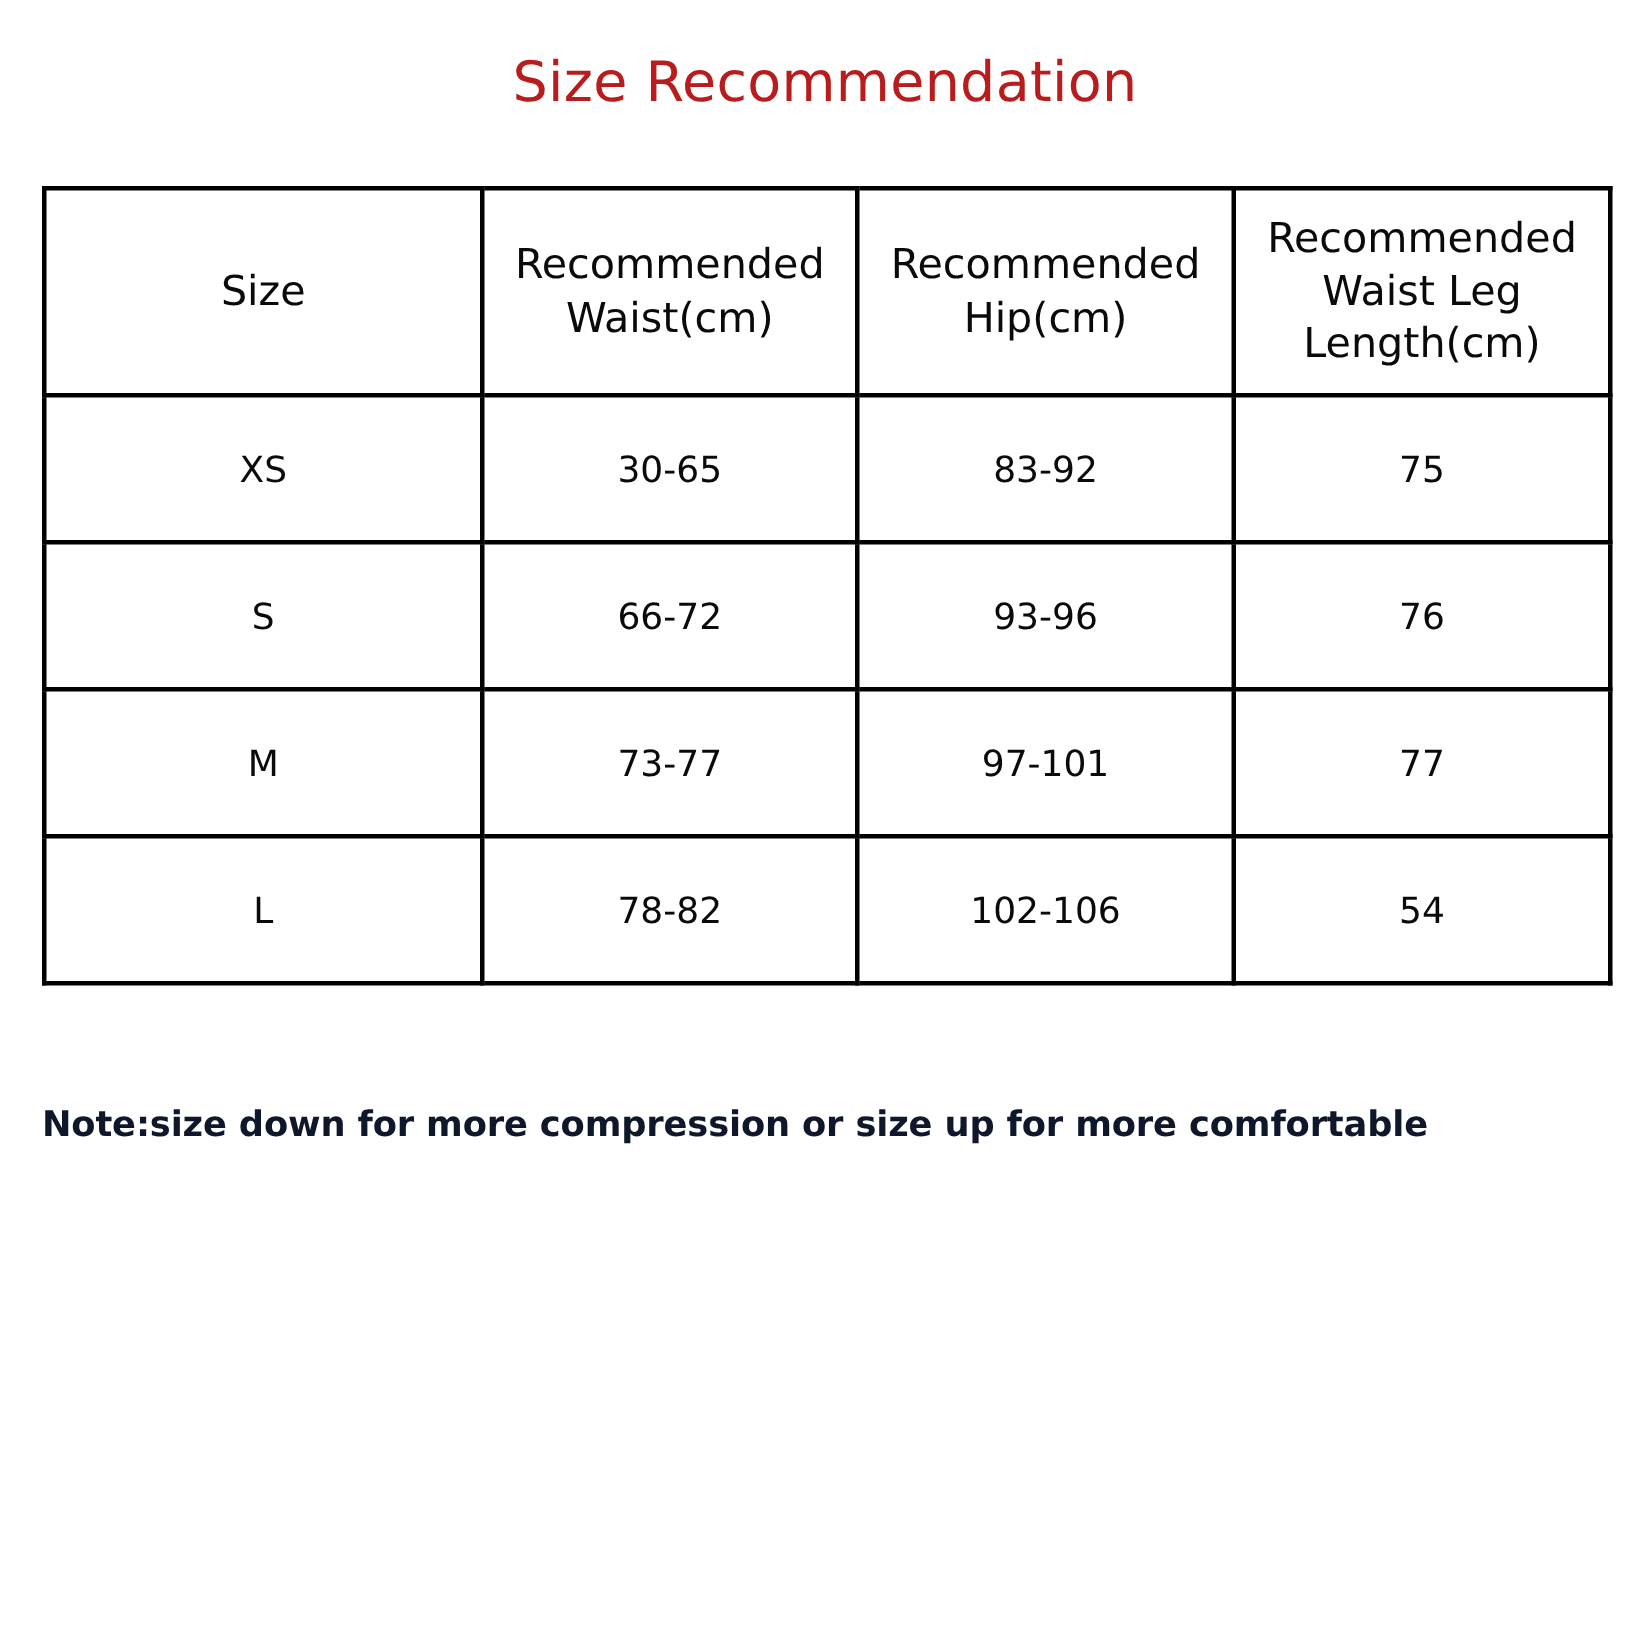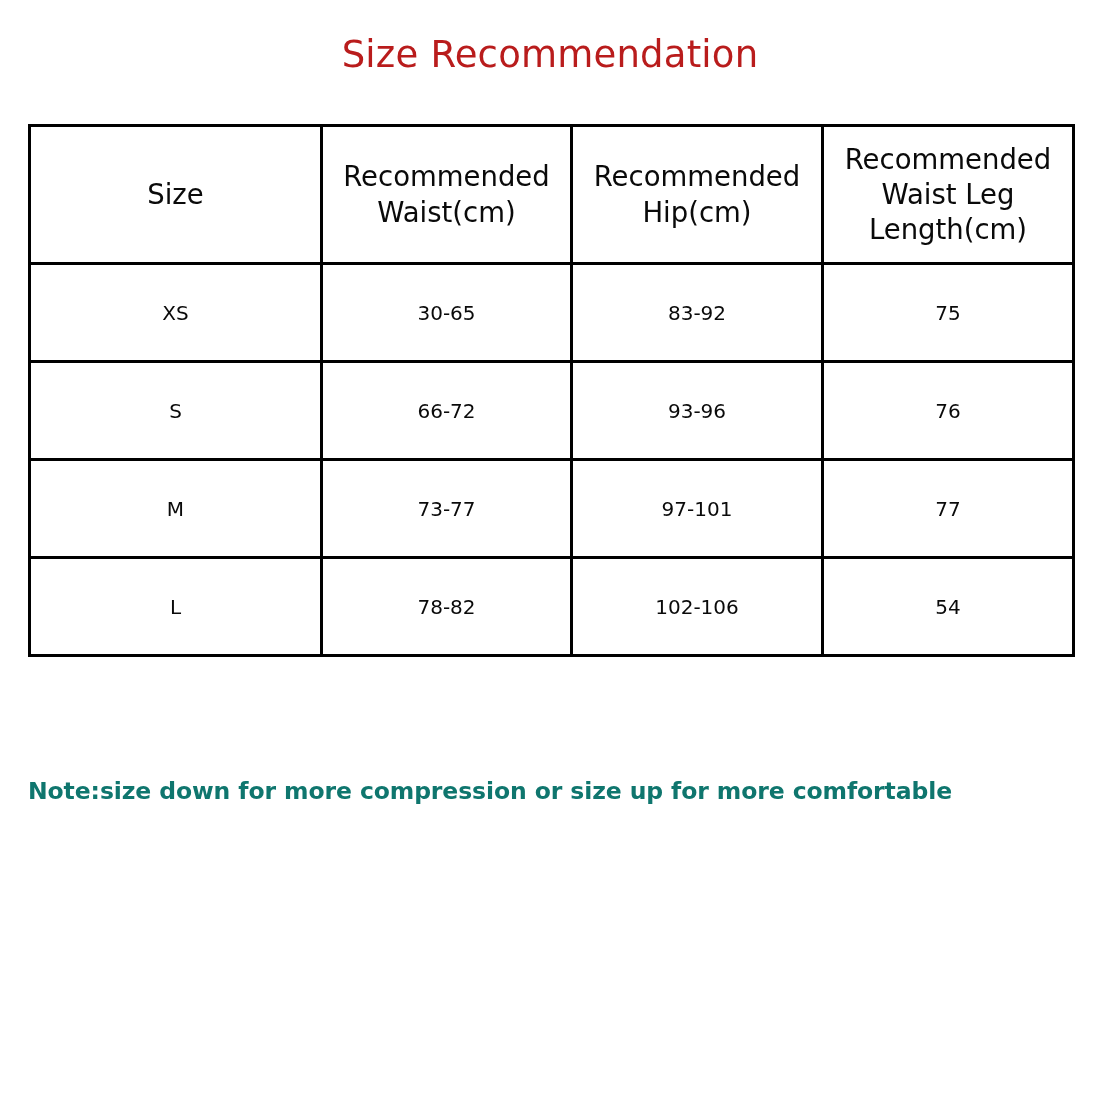--- a/index.html
+++ b/index.html
@@ -51,34 +51,34 @@
     color: #0a0a0a;
   }
   table.size-table thead th {
     height: 127px;
     font-size: 27.5px;
     line-height: 1.28;
     padding: 4px 6px;
   }
   table.size-table tbody td {
     height: 91px;
-    font-size: 20px;
+    font-size: 24px;
     padding: 2px 6px;
   }
   col.c0 { width: 292px; }
   col.c1 { width: 250px; }
   col.c2 { width: 251px; }
   col.c3 { width: 251px; }
   .note {
     position: absolute;
     left: 28px;
-    top: 777px;
+    top: 735px;
     font-size: 23.5px;
     font-weight: 700;
-    color: #0f766e;
+    color: #0f172a;
     letter-spacing: -0.1px;
     white-space: nowrap;
   }
 </style>
 </head>
 <body>
 
 <div class="page">
 
   <h1 class="title">Size Recommendation</h1>

